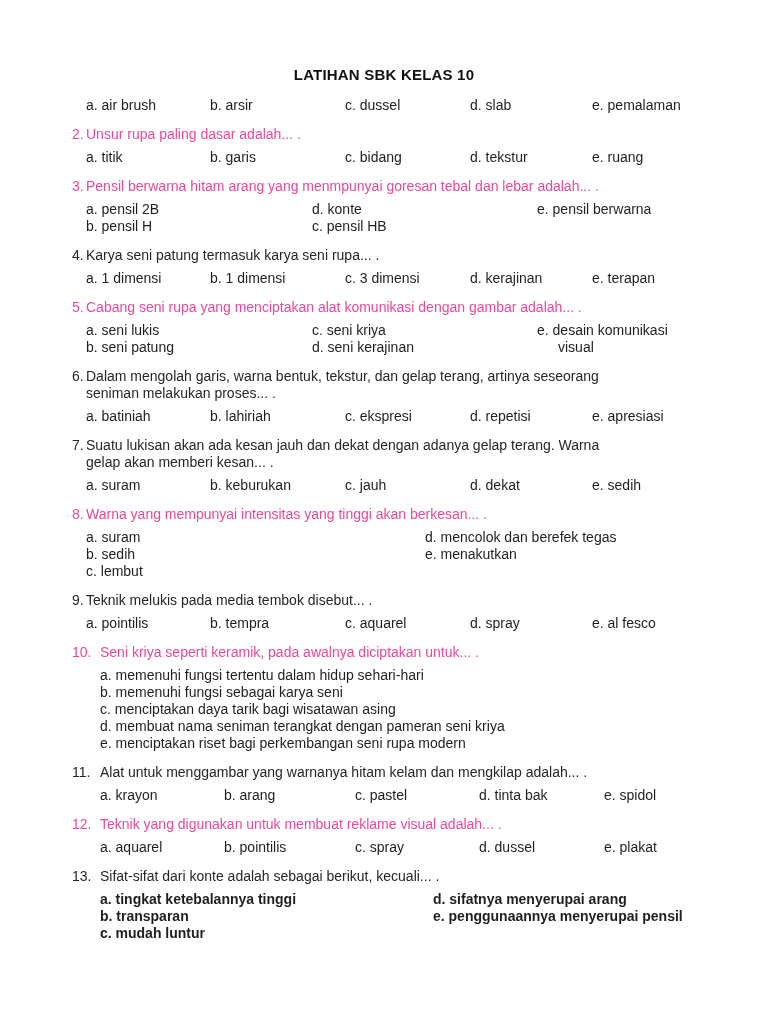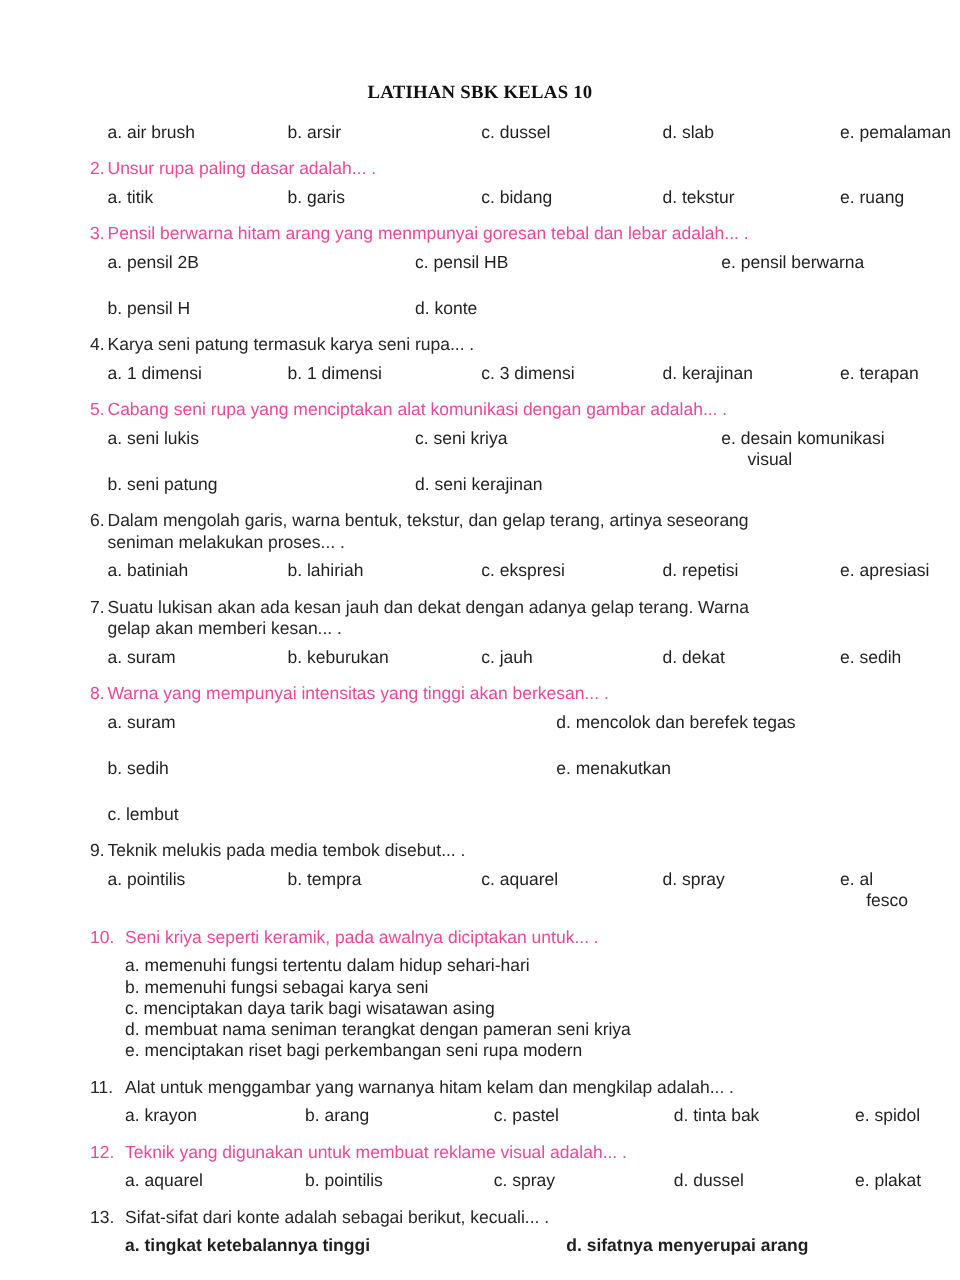--- a/index.html
+++ b/index.html
@@ -17,35 +17,34 @@
     background: #ffffff;
   }
   .title {
     text-align: center;
     font-weight: bold;
     font-size: 15px;
     line-height: 17px;
     color: #111111;
     margin: 0 22px 14px 0; 
     letter-spacing: 0.2px;
-    font-family: Liberation Serif, serif;
   }
   .q {
     padding-left: 14px;
     margin-bottom: 12px;
     font-size: 14px;
     line-height: 17px;
   }
   .q.wide { padding-left: 28px; }
   .stem { text-indent: -14px; color: #262626; }
   .q.wide .stem { text-indent: -28px; }
   .q.dim .stem { color: #ec4899; }
   .qnum { display: inline-block; width: 14px; text-indent: 0; }
   .q.wide .qnum { width: 28px; }
-  .opts { margin-top: 6px; gap: 20px; }
+  .opts { margin-top: 6px; }
   .opt { padding-left: 21px; text-indent: -21px; color: #1f1f1f; }
   .opts-row5 {
     display: grid;
     grid-template-columns: 124px 135px 125px 122px auto;
   }
   .q.wide .opts-row5 {
     grid-template-columns: 124px 131px 124px 125px auto;
   }
   .opts-col3 {
     display: grid;
@@ -85,22 +84,22 @@
           <div class="opt">c. bidang</div>
           <div class="opt">d. tekstur</div>
           <div class="opt">e. ruang</div>
         </div>
       </div>
       <div class="q dim">
         <div class="stem"><span class="qnum">3.</span>Pensil berwarna hitam arang yang menmpunyai goresan tebal dan lebar adalah... .</div>
         <div class="opts opts-col3">
           <div class="opt">a. pensil 2B</div>
           <div class="opt">b. pensil H</div>
+          <div class="opt">d. konte</div>
           <div class="opt">c. pensil HB</div>
-          <div class="opt">d. konte</div>
           <div class="opt">e. pensil berwarna</div>
         </div>
       </div>
       <div class="q">
         <div class="stem"><span class="qnum">4.</span>Karya seni patung termasuk karya seni rupa... .</div>
         <div class="opts opts-row5">
           <div class="opt">a. 1 dimensi</div>
           <div class="opt">b. 1 dimensi</div>
           <div class="opt">c. 3 dimensi</div>
           <div class="opt">d. kerajinan</div>

